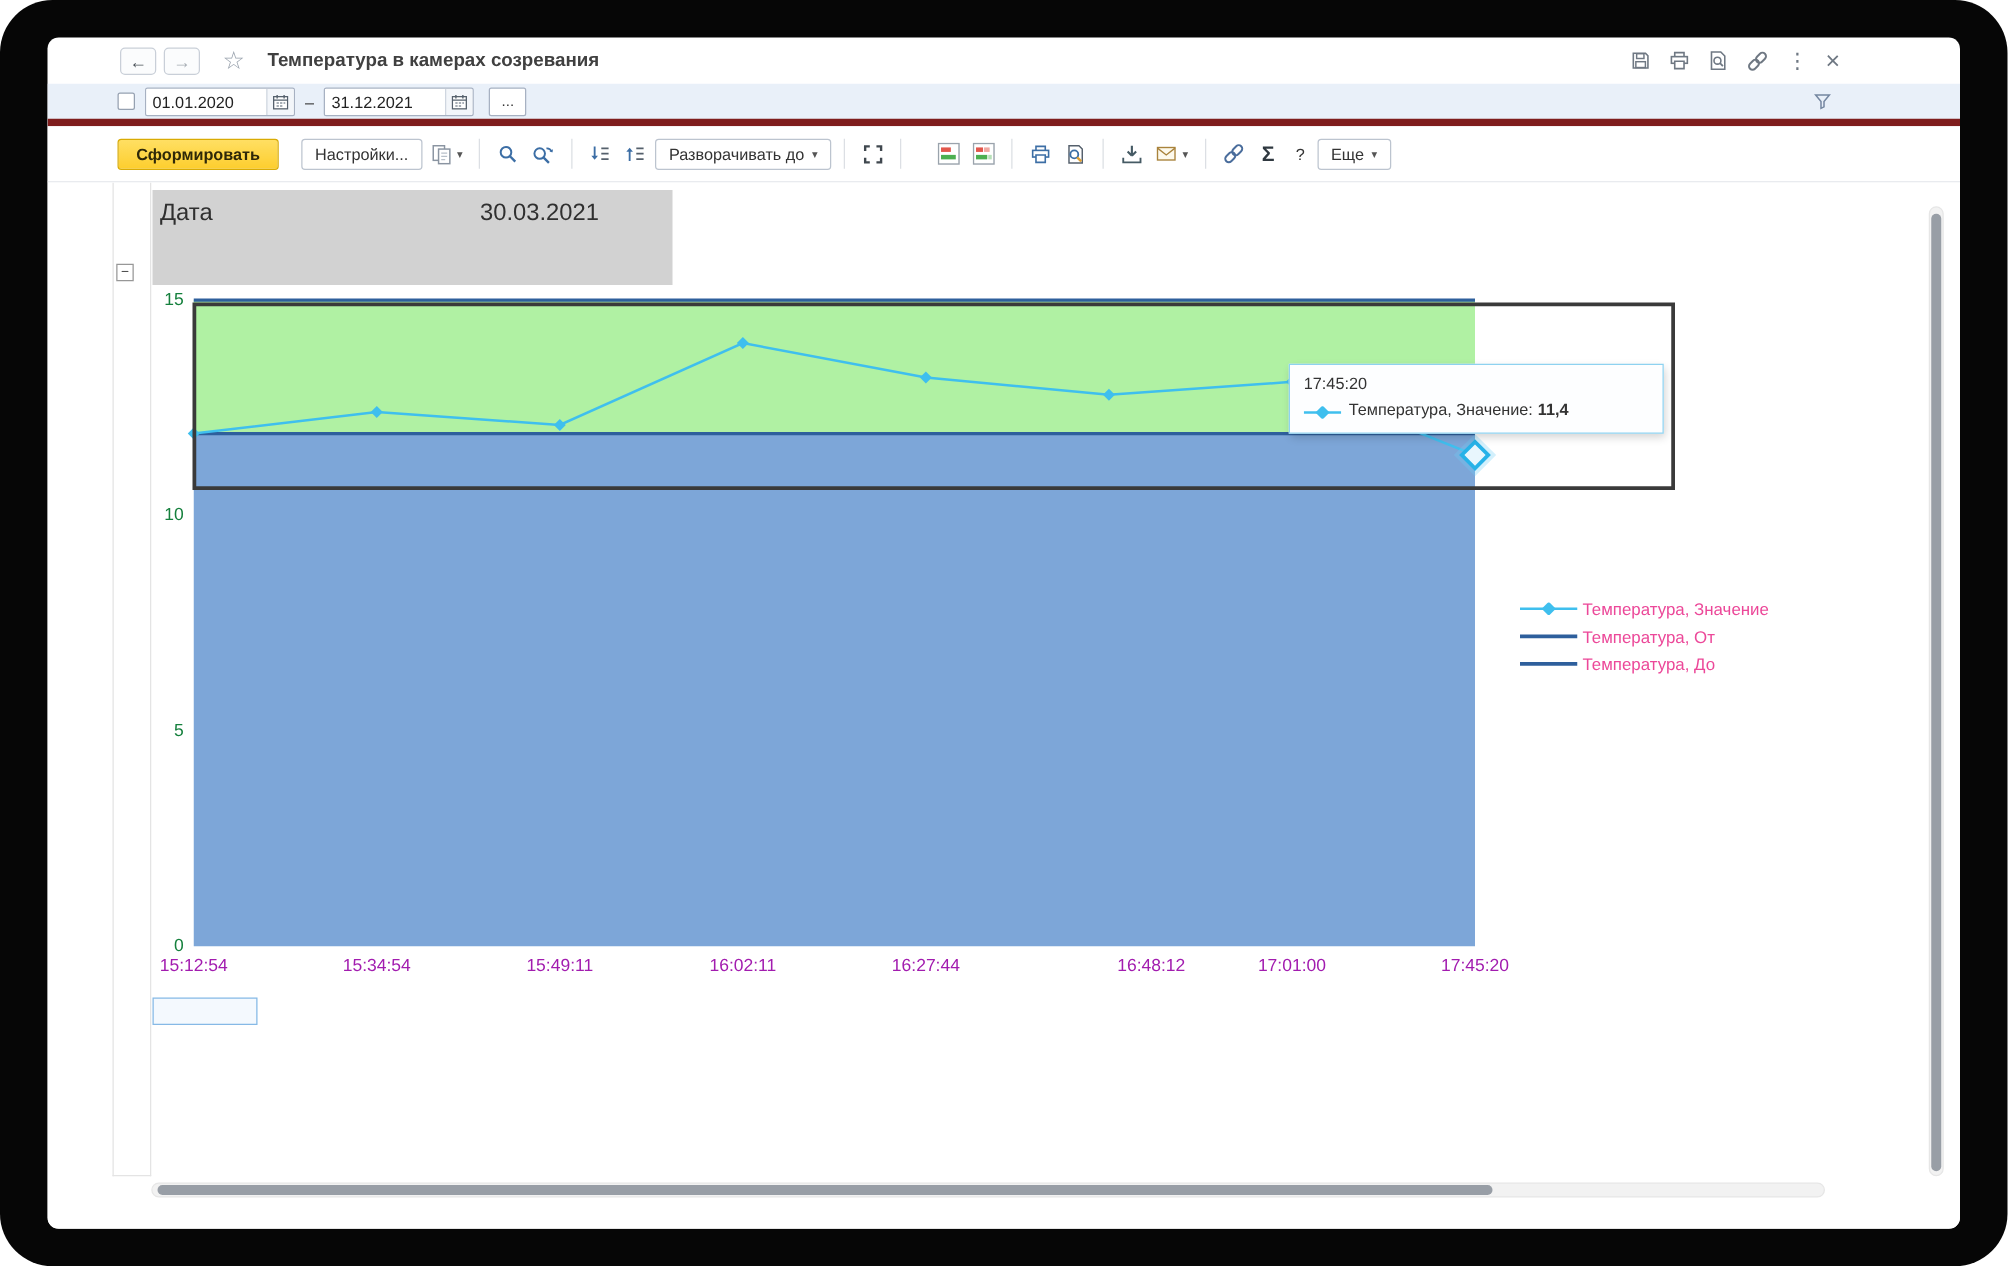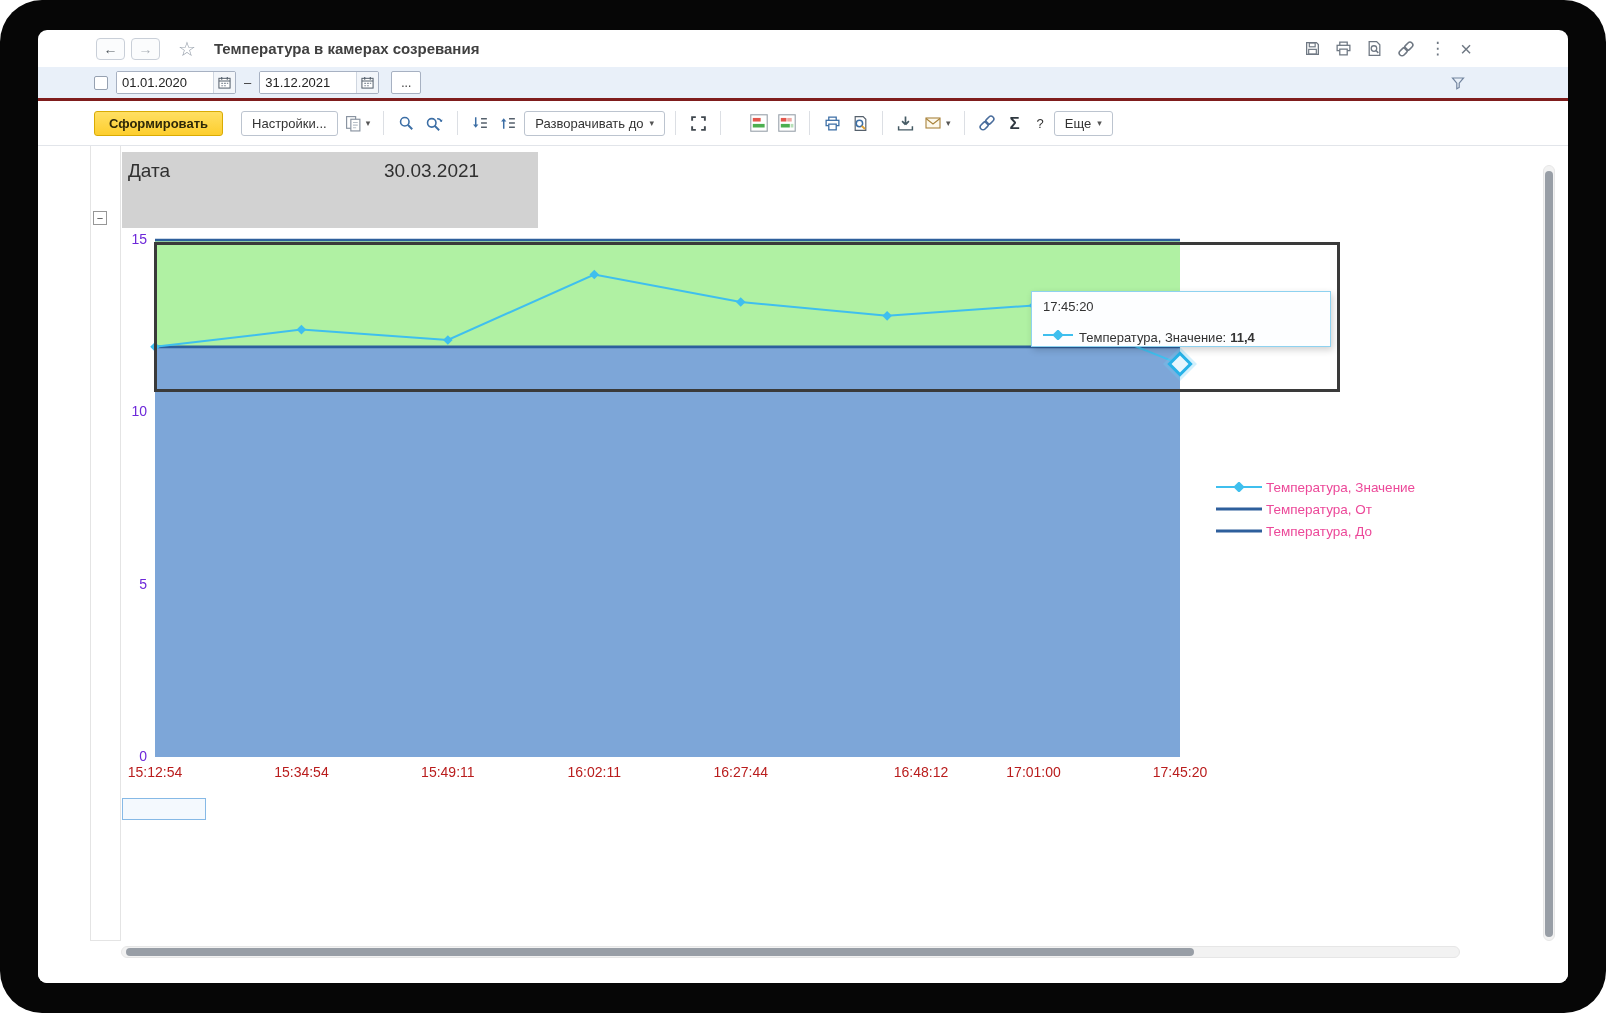--- a/index.html
+++ b/index.html
@@ -13,21 +13,21 @@
   .glyph-back{color:#4d545b}
   .glyph-fwd{color:#a9afb6}
   .star{font-size:20px;color:#98a1ac;margin:0 8px 0 12px;line-height:1;cursor:pointer}
   .title{font-size:15px;font-weight:bold;color:#404040;margin-left:4px;white-space:nowrap}
   .tb-right{margin-left:auto;display:flex;align-items:center;gap:14px}
   .tb-icon-btn{border:none;background:none;display:inline-flex;align-items:center;justify-content:center;cursor:pointer;color:#6f7883}
   .kebab{font-size:17px;color:#6f7883;line-height:1}
   .close-x{font-size:20px;color:#6f7883;line-height:1}
 
   
-  .filter-row{height:34px;background:#e9f0f9;border-bottom:3px solid #7f1d1d;display:flex;align-items:center;padding:0 102px 0 56px;gap:8px}
+  .filter-row{height:34px;background:#e9f0f9;border-bottom:6px solid #7f1d1d;display:flex;align-items:center;padding:0 102px 0 56px;gap:8px}
   .checkbox{width:14px;height:14px;background:#fff;border:1px solid #96a1b1;border-radius:2px;display:inline-block;cursor:pointer}
   .date-field{display:flex;height:23px;border:1px solid #a7b1c2;background:#fff;border-radius:2px;overflow:hidden}
   .date-field input{border:0;width:96px;padding:0 5px;font-size:13px;color:#222;outline:none;font-family:inherit}
   .cal-btn{width:22px;border:0;border-left:1px solid #cfd6e0;background:#f3f6fa;display:inline-flex;align-items:center;justify-content:center;cursor:pointer}
   .dash{color:#333;font-size:13px}
   .dots-btn{height:23px;padding:0 9px;border:1px solid #a7b1c2;background:#fff;border-radius:2px;font-size:12px;color:#333;margin-left:4px;cursor:pointer}
   .funnel-btn{margin-left:auto;border:none;background:none;cursor:pointer;display:inline-flex}
 
   
   .toolbar{height:45px;display:flex;align-items:center;padding:0 98px 0 56px;border-bottom:1px solid #e2e5ea;background:#fff;gap:4px}
@@ -44,25 +44,25 @@
 
   
   .report-area{position:relative;width:100%;height:837px;background:#fff;overflow:hidden}
   .gutter{position:absolute;left:52px;top:0;width:31px;height:795px;border-left:1px solid #e4e4e4;border-right:1px solid #e4e4e4;border-bottom:1px solid #e4e4e4}
   .group-toggle{position:absolute;left:55px;top:65px;width:14px;height:14px;border:1px solid #979797;background:#fff;font-size:11px;line-height:12px;text-align:center;color:#444;cursor:pointer;z-index:3}
   .report-header{position:absolute;left:84px;top:6px;width:416px;height:76px;background:#d2d2d2;color:#303030;font-size:19px;z-index:2}
   .rh-row{height:38px;display:flex;align-items:center}
   .rh-label{width:262px;padding-left:6px}
   #chart-svg{position:absolute;left:0;top:0;width:1530px;height:837px;z-index:1}
   #y-axis-labels,#x-axis-labels{position:absolute;left:0;top:0;width:100%;height:100%;pointer-events:none;z-index:1}
-  .y-label{position:absolute;left:59px;width:50px;text-align:right;font-size:14px;color:#6d28d9}
-  .x-label{position:absolute;top:618px;width:110px;text-align:center;font-size:14px;color:#b91c1c}
+  .y-label{position:absolute;left:59px;width:50px;text-align:right;font-size:14px;color:#15803d}
+  .x-label{position:absolute;top:618px;width:110px;text-align:center;font-size:14px;color:#a21caf}
   .selection-rect{position:absolute;left:116px;top:96px;width:1186px;height:150px;border:3px solid #3a3a3a;z-index:4;background:transparent}
   .chart-tooltip{position:absolute;left:993px;top:145px;width:300px;height:56px;background:#fdfeff;border:1px solid #8ed2f0;box-shadow:2px 3px 7px rgba(0,0,0,.18);padding:7px 11px;font-size:13px;color:#333;z-index:5}
-  .tt-row{display:flex;align-items:flex-start;margin-top:16px}
+  .tt-row{display:flex;align-items:flex-end;margin-top:6px}
   .tt-marker{margin-right:6px;display:inline-flex}
   .tt-value{font-weight:bold;margin-left:4px}
   .legend{position:absolute;left:1178px;top:330px;z-index:2}
   .legend-row{display:flex;align-items:center;height:22px;gap:4px;font-size:13.5px;color:#ec4899;white-space:nowrap}
   .selected-cell{position:absolute;left:84px;top:652px;width:84px;height:22px;border:1px solid #86b9e6;background:#f4f9fe;z-index:2}
   .vscroll{position:absolute;right:13px;top:19px;width:12px;height:776px;background:#f2f2f2;border:1px solid #e6e6e6;border-radius:6px;z-index:6}
   .vscroll-thumb{position:absolute;left:1px;top:5px;width:8px;height:766px;background:#989ea6;border-radius:4px;cursor:pointer}
   .hscroll{position:absolute;left:83px;bottom:25px;width:1339px;height:12px;background:#f2f2f2;border:1px solid #e6e6e6;border-radius:6px;z-index:6}
   .hscroll-thumb{position:absolute;left:4px;top:1px;width:1068px;height:8px;background:#989ea6;border-radius:4px;cursor:pointer}
 </style>

